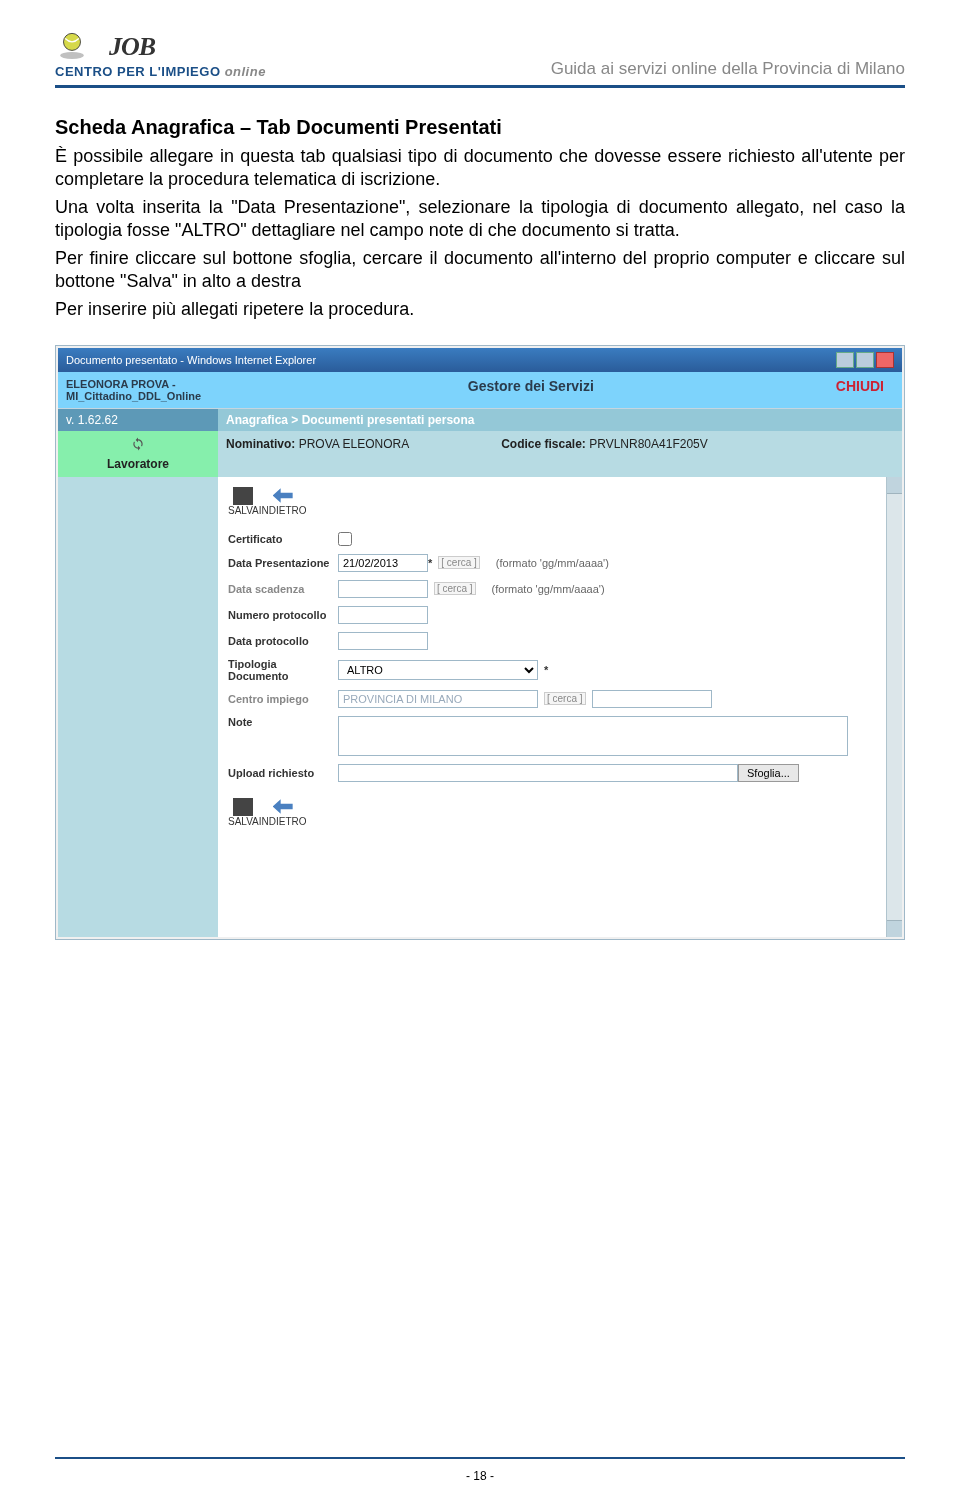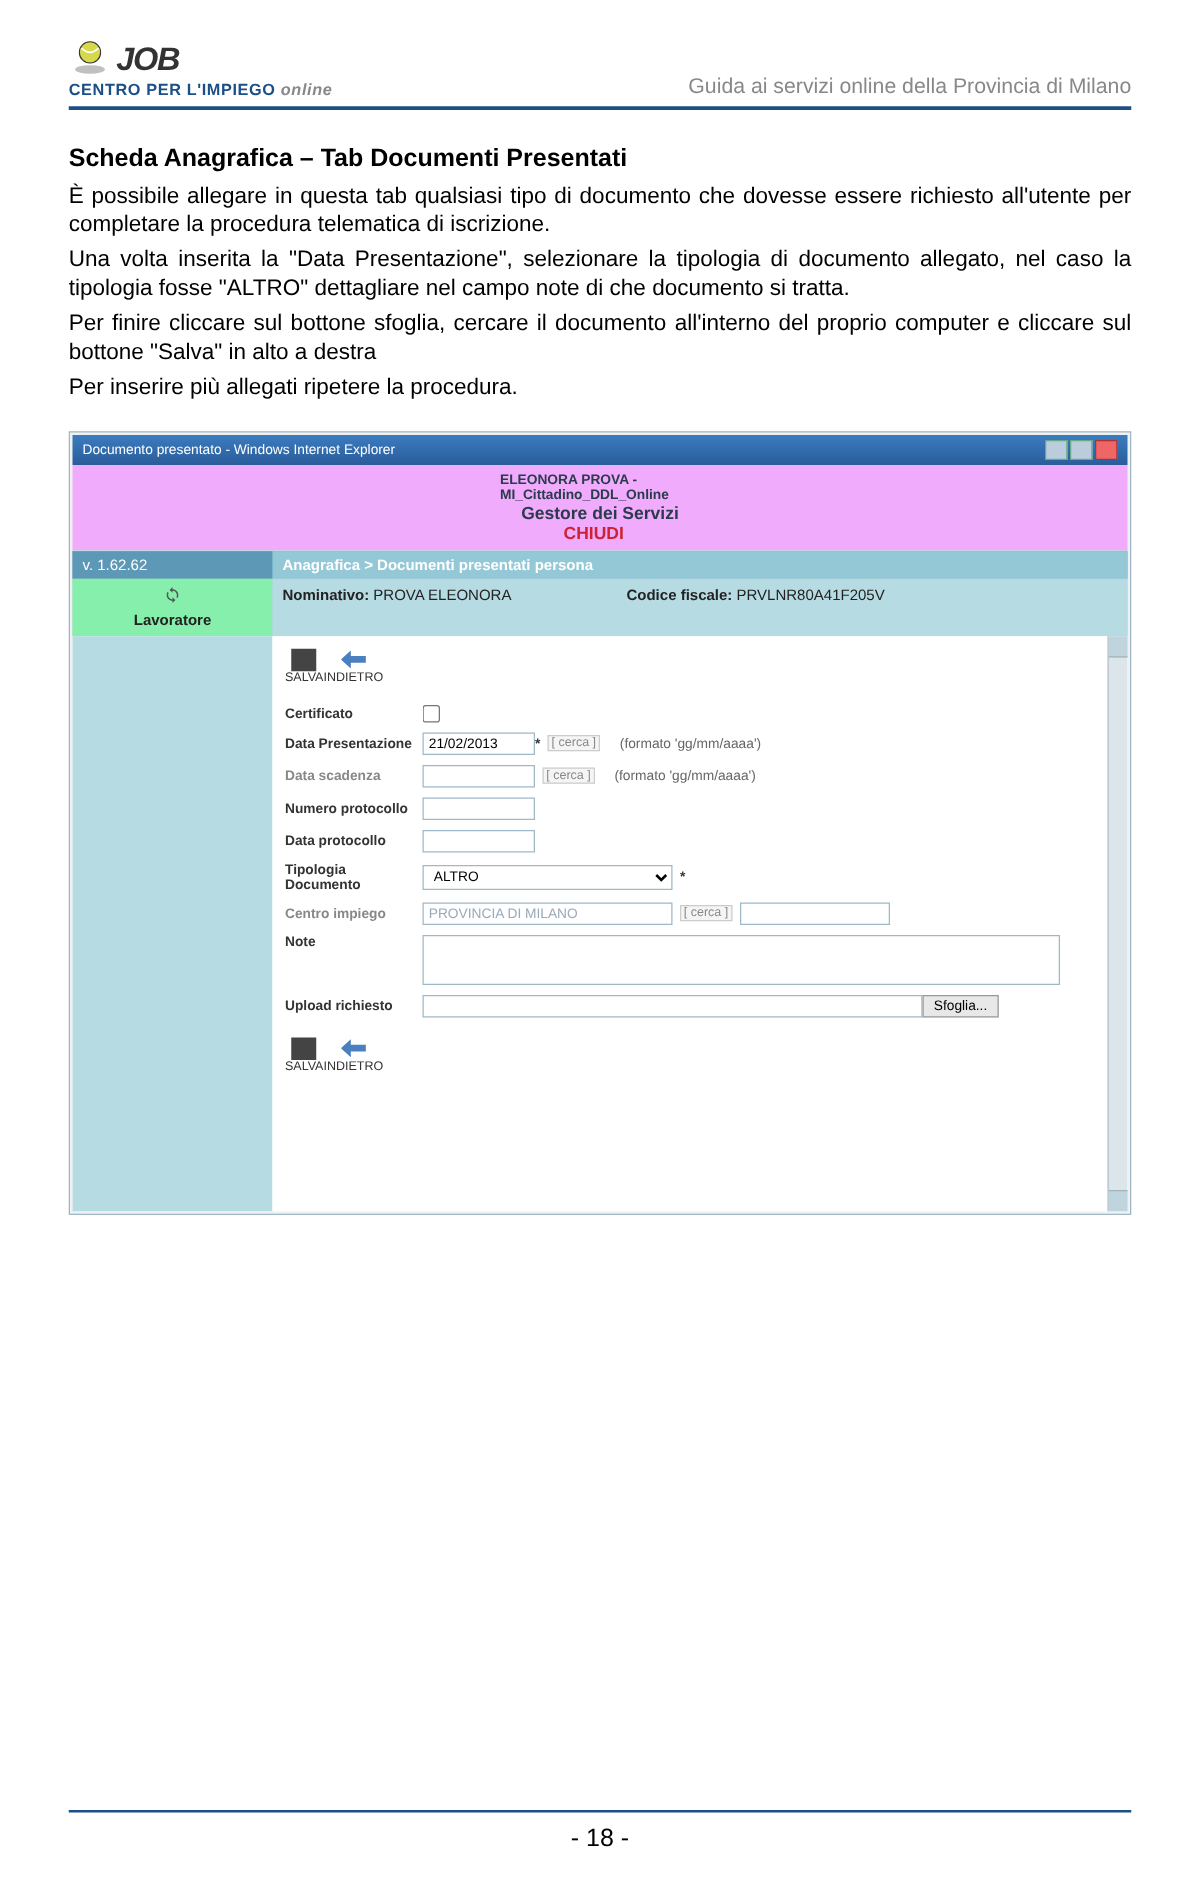--- a/index.html
+++ b/index.html
@@ -1,33 +1,33 @@
 <!DOCTYPE html>
 <html><head>
 <meta charset="utf-8">
 <style>
   * { box-sizing: border-box; margin: 0; padding: 0; }
   body { font-family: Arial, Helvetica, sans-serif; background: #fff; width: 960px; margin: 0 auto; position: relative; }
   .page { padding: 30px 55px 40px 55px; min-height: 1503px; position: relative; }
   .header-row { display: flex; justify-content: space-between; align-items: flex-end; border-bottom: 3px solid #1b4f87; padding-bottom: 6px; margin-bottom: 28px; }
   .logo-wrap { display: flex; flex-direction: column; align-items: flex-start; }
-  .logo-ball { display: flex; align-items: center; gap: 4px; }
+  .logo-ball { display: flex; align-items: center; gap: 20px; font-family: Liberation Serif, serif; }
   .logo-text-big { font-weight: 900; font-size: 26px; color: #333; font-style: italic; letter-spacing: -1px; }
   .logo-sub { font-size: 13px; font-weight: bold; color: #1b4f87; letter-spacing: 0.5px; }
   .logo-sub em { font-style: italic; color: #888; }
   .header-right { color: #888; font-size: 17px; }
   h2.title { font-size: 20px; font-weight: bold; margin-bottom: 6px; }
   p.body { font-size: 18px; line-height: 1.25; text-align: justify; margin-bottom: 6px; }
   p.last { margin-bottom: 24px; }
   .screenshot { border: 1px solid #9fb8c8; background: #f0f0f0; position: relative; padding: 2px; font-size: 11px; margin-top: 20px; }
   .titlebar { background: linear-gradient(#3a7cc0,#2a5c9a); color: #fff; padding: 4px 8px; display: flex; justify-content: space-between; align-items: center; }
   .titlebar .wbtns { display: flex; gap: 2px; }
   .wbtn { width: 18px; height: 16px; background: #bcd; border: 1px solid #6a8; display: inline-block; }
   .wbtn.red { background: #e66; border-color: #a33; }
-  .toolbar-row { background: #f0abfc; border-bottom: 1px solid #c5d6e0; display: flex; align-items: center; padding: 6px 8px; color: #2a3b4c; font-weight: bold; flex-direction: column; }
+  .toolbar-row { background: #7dd3fc; border-bottom: 1px solid #c5d6e0; display: flex; padding: 6px 8px; color: #2a3b4c; font-weight: bold; }
   .toolbar-left { width: 160px; }
   .toolbar-center { flex: 1; text-align: center; font-size: 14px; }
   .toolbar-right { color: #c23; font-size: 14px; font-weight: bold; padding-right: 10px; }
   .version-row { display: flex; background: #6aa8c7; color: #fff; }
   .version-left { width: 160px; padding: 4px 8px; background: #5d99b7; font-size: 12px; }
   .version-right { flex: 1; padding: 4px 8px; background: #94c8d7; color: #fff; font-size: 12px; font-weight: bold; }
   .row2 { display: flex; background: #a7cdd7; color: #222; }
   .row2-left { width: 160px; padding: 6px 8px; background: #86efac; font-weight: bold; font-size: 12px; display: flex; align-items: center; gap: 6px; flex-direction: column; }
   .row2-right { flex: 1; padding: 6px 8px; background: #b7dbe3; display: flex; gap: 92px; font-size: 12px; }
   .content-area { display: flex; background: #fff; min-height: 460px; }
@@ -44,21 +44,21 @@
   .form-hint { color: #666; font-size: 11px; margin-left: 10px; }
   .form-cerca { color: #888; font-size: 10px; border: 1px solid #ccc; padding: 0 2px; margin: 0 6px; background: #f5f5f5; }
   .asterisk { color: #333; font-weight: bold; }
   textarea.form-input { width: 510px; height: 40px; resize: none; }
   select.form-input { width: 200px; }
   .sfoglia-btn { background: #e8e8e8; border: 1px solid #999; padding: 2px 8px; font-size: 11px; }
   input[type=checkbox].cb { width: 14px; height: 14px; }
   .scroll-v { position: absolute; right: 0; top: 0; width: 16px; bottom: 0; background: #dce6ea; border-left: 1px solid #b0c4ce; }
   .scroll-v::before { content:""; position:absolute; top:0; left:0; right:0; height:16px; background:#c0d4de; border-bottom:1px solid #a0b4be; }
   .scroll-v::after { content:""; position:absolute; bottom:0; left:0; right:0; height:16px; background:#c0d4de; border-top:1px solid #a0b4be; }
-  .footer { position: absolute; bottom: 20px; left: 0; right: 0; text-align: center; border-top: 2px solid #1b4f87; padding-top: 10px; font-size: 20px; margin: 0 55px; }
+  .footer { position: absolute; bottom: 20px; left: 0; right: 0; text-align: center; border-top: 2px solid #1b4f87; padding-top: 10px; font-size: 12px; margin: 0 55px; }
   .ball-svg { width: 34px; height: 34px; }
 </style>
 </head>
 <body>
 
 <div class="page">
 
   <div class="header-row">
     <div class="logo-wrap">
       <div class="logo-ball">

